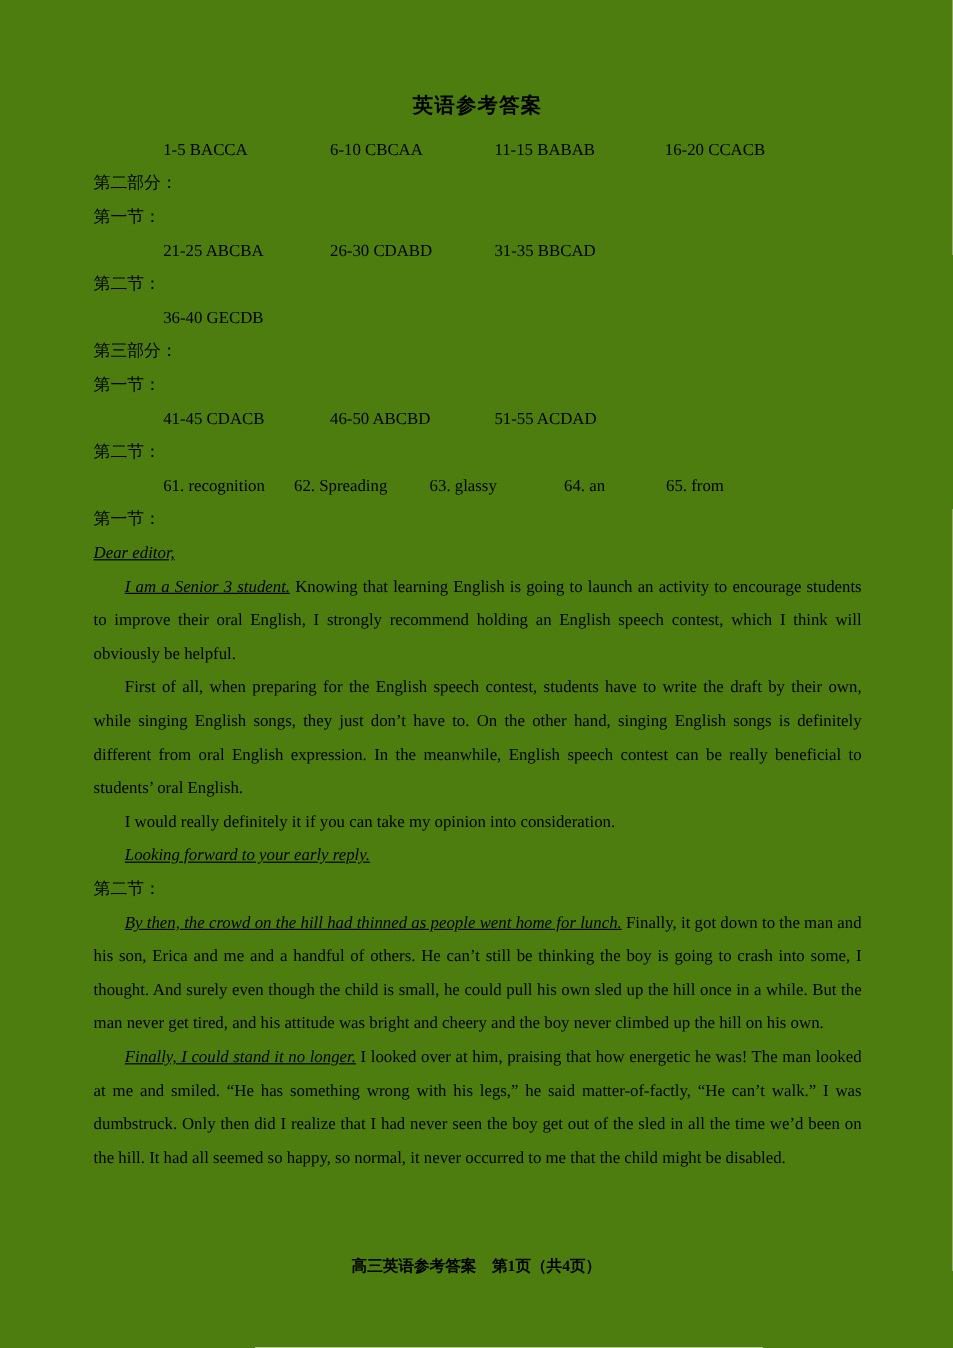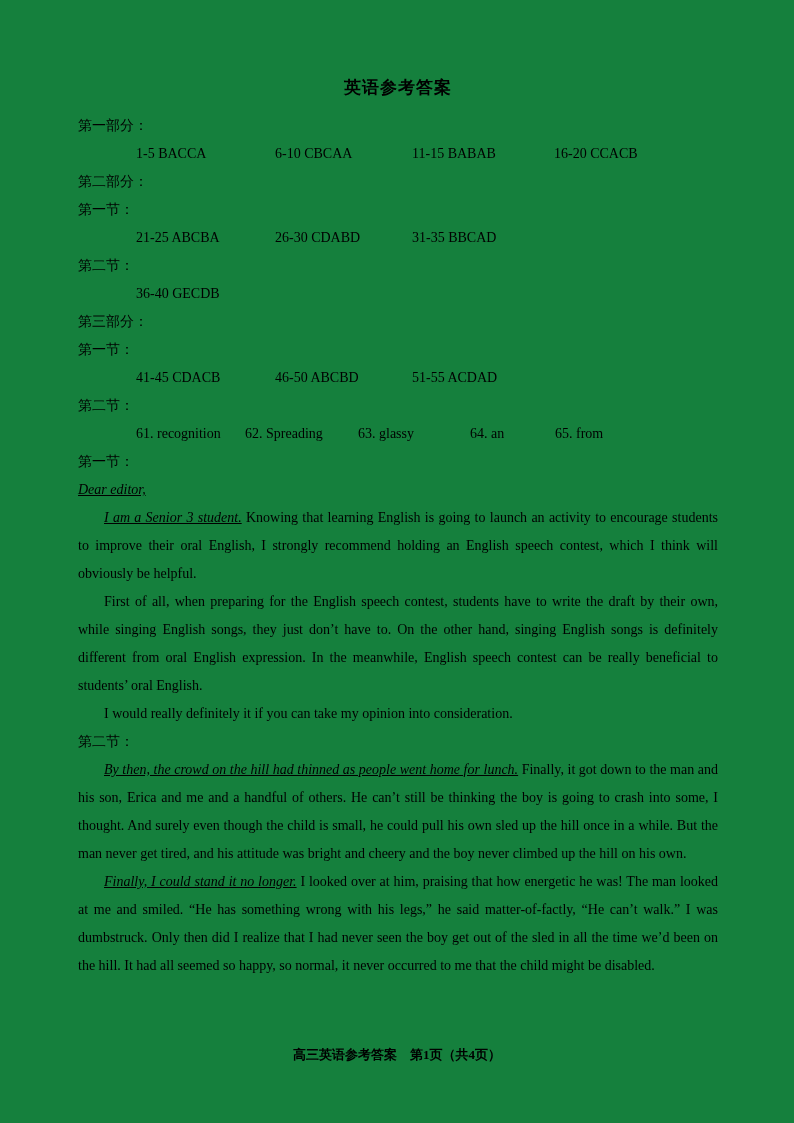--- a/index.html
+++ b/index.html
@@ -2,21 +2,21 @@
 <html><head>
 <meta charset="utf-8">
 <style>
   * { margin: 0; padding: 0; box-sizing: border-box; }
   html, body { background: #ffffff; }
   .page {
     position: relative;
     width: 794px;
     height: 1123px;
     margin: 0 auto;
-    background: #15803d;
+    background: #4d7c0f;
     color: #000000;
     font-family: "Liberation Serif", "DejaVu Serif", serif;
     font-size: 14px;
     padding: 74px 76px 0 78px;
     overflow: hidden;
   }
   .title {
     text-align: center;
     font-weight: bold;
     font-size: 17px;
@@ -60,21 +60,20 @@
     line-height: 20px;
   }
 </style>
 </head>
 <body>
 
 <div class="page">
 
   <div class="title">英语参考答案</div>
 
-  <div class="line heading">第一部分：</div>
   <div class="answer-row cols4">
     <span>1-5 BACCA</span><span>6-10 CBCAA</span><span>11-15 BABAB</span><span>16-20 CCACB</span>
   </div>
 
   <div class="line heading">第二部分：</div>
   <div class="line heading">第一节：</div>
   <div class="answer-row cols4">
     <span>21-25 ABCBA</span><span>26-30 CDABD</span><span>31-35 BBCAD</span>
   </div>
   <div class="line heading">第二节：</div>
@@ -95,20 +94,21 @@
   <div class="line heading">第一节：</div>
 
   <div class="line"><span class="lead">Dear editor,</span></div>
 
   <p class="para"><span class="lead">I am a Senior 3 student.</span><span> Knowing that learning English is going to launch an activity to encourage students to improve their oral English, I strongly recommend holding an English speech contest, which I think will obviously be helpful.</span></p>
 
   <p class="para">First of all, when preparing for the English speech contest, students have to write the draft by their own, while singing English songs, they just don’t have to. On the other hand, singing English songs is definitely different from oral English expression. In the meanwhile, English speech contest can be really beneficial to students’ oral English.</p>
 
   <p class="para">I would really definitely it if you can take my opinion into consideration.</p>
 
+  <div class="line indent-line"><span class="lead">Looking forward to your early reply.</span></div>
 
   <div class="line heading">第二节：</div>
 
   <p class="para"><span class="lead">By then, the crowd on the hill had thinned as people went home for lunch.</span><span> Finally, it got down to the man and his son, Erica and me and a handful of others. He can’t still be thinking the boy is going to crash into some, I thought. And surely even though the child is small, he could pull his own sled up the hill once in a while. But the man never get tired, and his attitude was bright and cheery and the boy never climbed up the hill on his own.</span></p>
 
   <p class="para"><span class="lead">Finally, I could stand it no longer.</span><span> I looked over at him, praising that how energetic he was! The man looked at me and smiled. “He has something wrong with his legs,” he said matter-of-factly, “He can’t walk.” I was dumbstruck. Only then did I realize that I had never seen the boy get out of the sled in all the time we’d been on the hill. It had all seemed so happy, so normal, it never occurred to me that the child might be disabled.</span></p>
 
   <div class="footer">高三英语参考答案　第1页（共4页）</div>
 
 </div>

